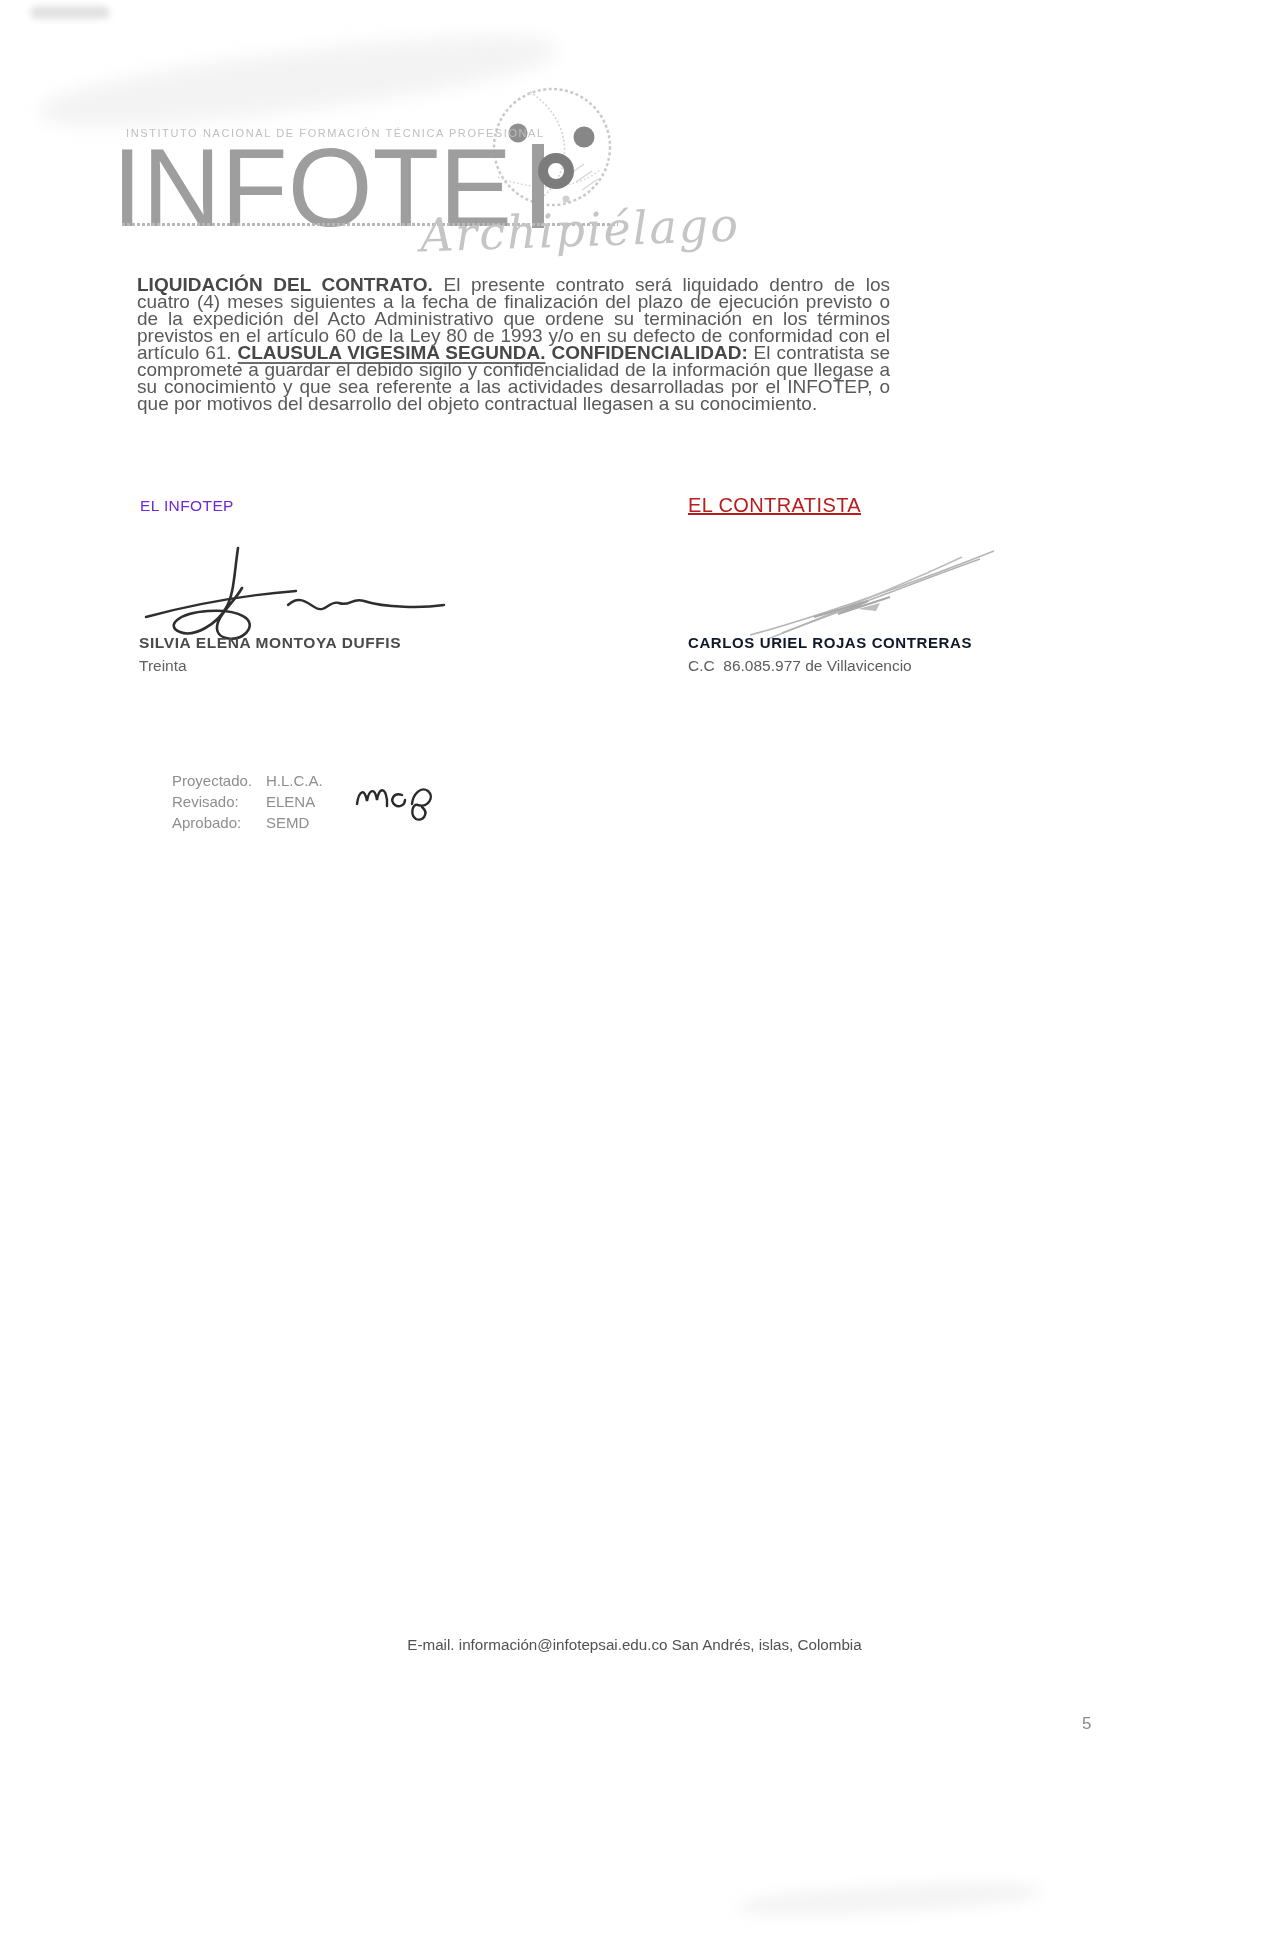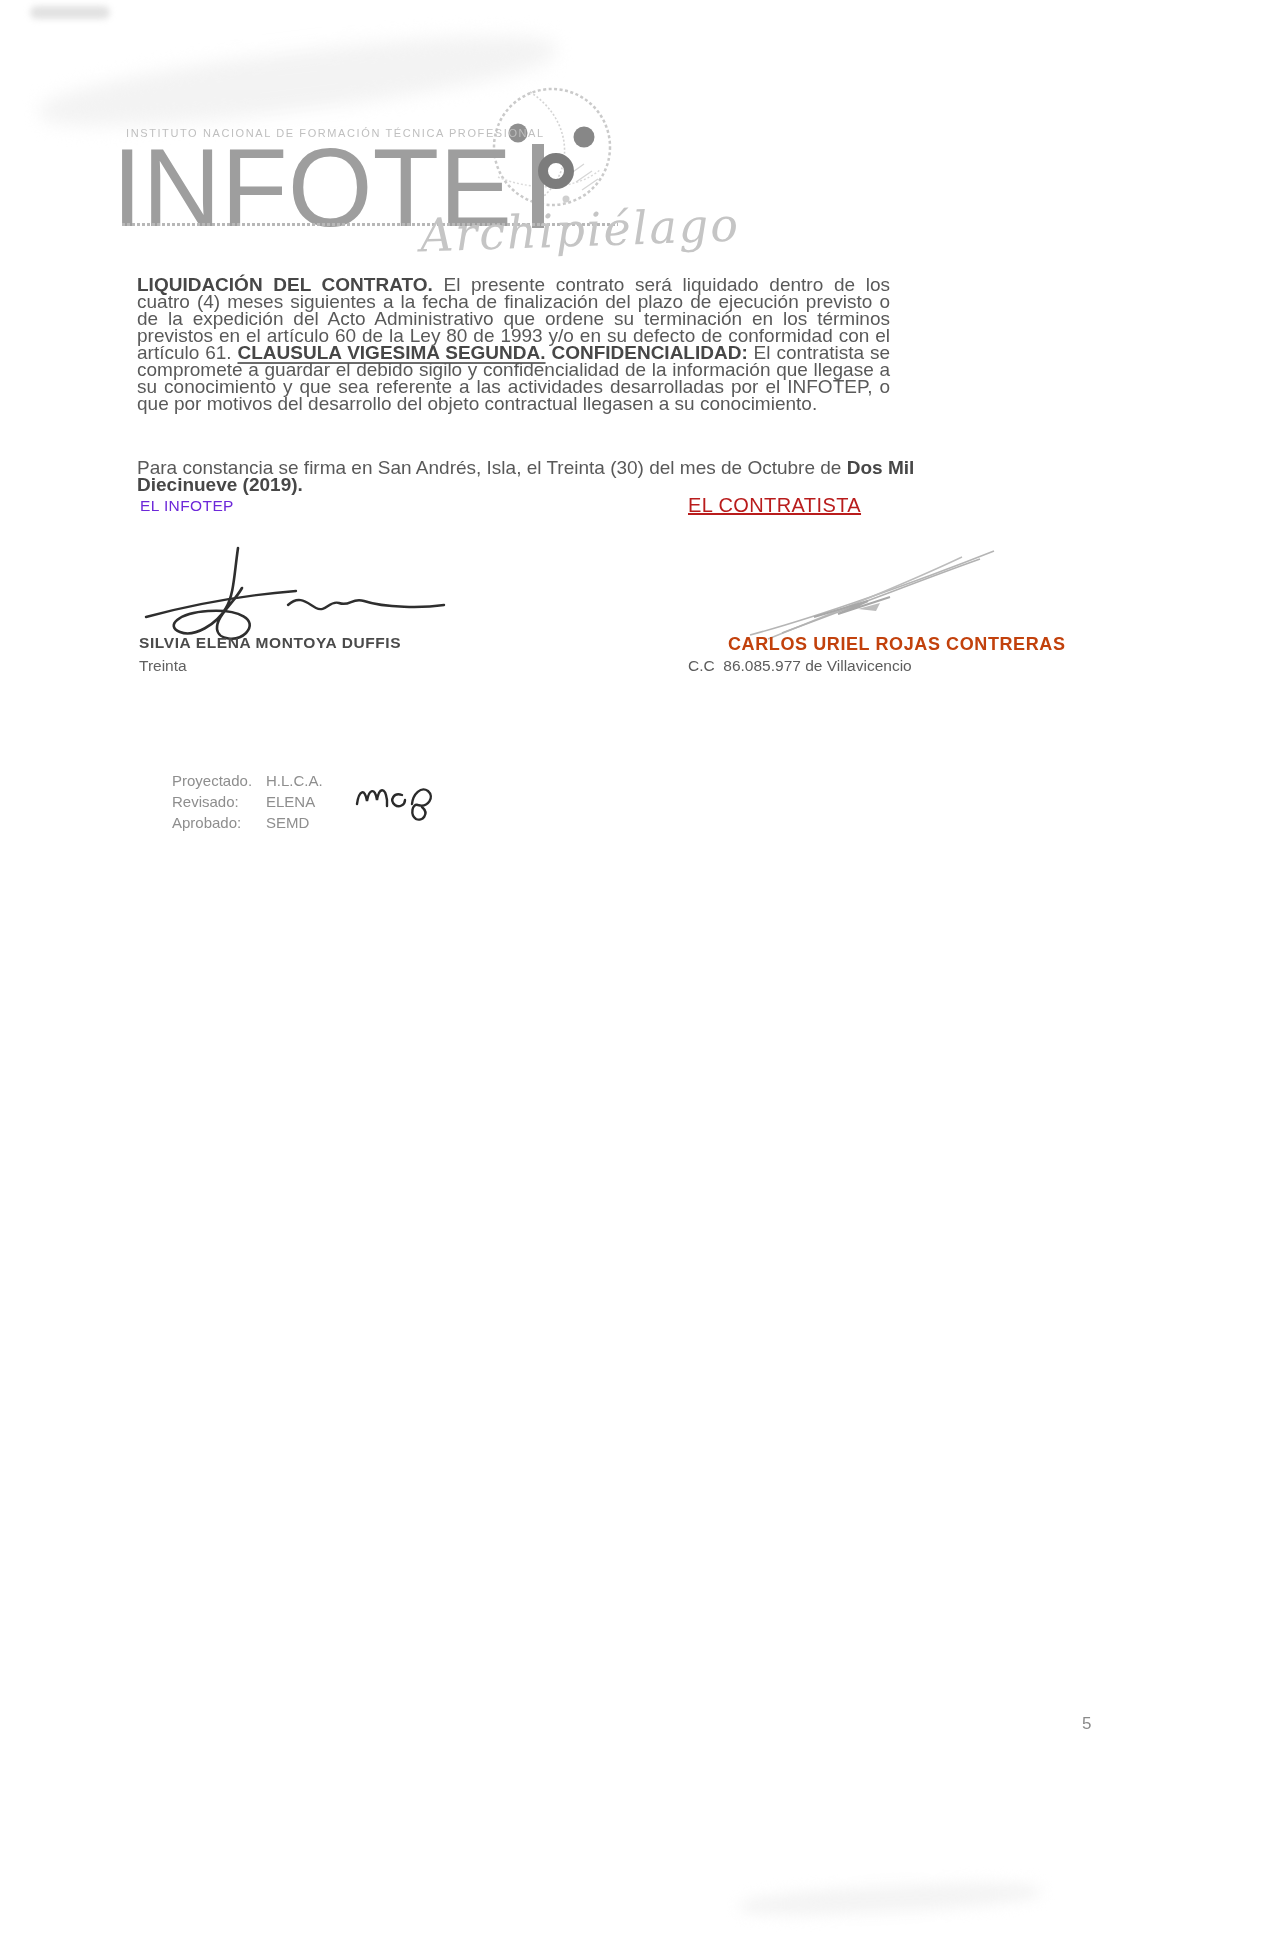--- a/index.html
+++ b/index.html
@@ -34,21 +34,21 @@
   .para-closing{position:absolute;left:137px;top:440px;width:790px;}
 
   .party-left{position:absolute;left:140px;top:497px;color:#6d28d9;font-size:15.5px;letter-spacing:.4px;}
   .party-right{position:absolute;left:688px;top:494px;color:#b91c1c;font-size:20px;letter-spacing:.4px;text-decoration:underline;}
 
   .sig-left-svg{position:absolute;left:138px;top:546px;}
   .sig-right-svg{position:absolute;left:718px;top:543px;}
 
   .name-left{position:absolute;left:139px;top:634px;font-weight:bold;color:#4a4a4a;font-size:15.5px;letter-spacing:.6px;}
   .title-left{position:absolute;left:139px;top:657px;color:#616161;font-size:15.5px;}
-  .name-right{position:absolute;left:728px;top:634px;font-weight:bold;color:#c2410c;font-size:18px;letter-spacing:.6px;}
+  .name-right{position:absolute;left:688px;top:634px;font-weight:bold;color:#0f172a;font-size:15px;letter-spacing:.6px;}
   .id-right{position:absolute;left:688px;top:657px;color:#5c5c5c;font-size:15.5px;white-space:pre;}
 
   .approval{position:absolute;left:172px;top:770px;color:#8e8e8e;font-size:15px;line-height:21px;}
   .approval .lbl{display:inline-block;width:94px;}
   .initials-svg{position:absolute;left:352px;top:772px;}
 
   .footer{position:absolute;left:0;top:1632px;width:1269px;text-align:center;color:#515151;
           font-size:15.2px;line-height:25px;}
   .footer .fb{font-weight:bold;color:#444444;}
 
@@ -78,21 +78,20 @@
     <rect x="420" y="20" width="12" height="84" fill="#9e9e9e"></rect>
     <circle cx="444" cy="47" r="13" fill="none" stroke="#7c7c7c" stroke-width="10"></circle>
   </svg>
 
   <div class="logo-caption">INSTITUTO NACIONAL DE FORMACIÓN TÉCNICA PROFESIONAL</div>
   <div class="logo-underline"></div>
   <div class="logo-script">Archipiélago</div>
 
   <p class="doc-text para-main"><span class="b">LIQUIDACIÓN DEL CONTRATO.</span><span> El presente contrato será liquidado dentro de los cuatro (4) meses siguientes a la fecha de finalización del plazo de ejecución previsto o de la expedición del Acto Administrativo que ordene su terminación en los términos previstos en el artículo 60 de la Ley 80 de 1993 y/o en su defecto de conformidad con el artículo 61. </span><span class="bu">CLAUSULA VIGESIMA SEGUNDA.</span><span class="b"> CONFIDENCIALIDAD:</span><span> El contratista se compromete a guardar el debido sigilo y confidencialidad de la información que llegase a su conocimiento y que sea referente a las actividades desarrolladas por el INFOTEP, o que por motivos del desarrollo del objeto contractual llegasen a su conocimiento.</span></p>
 
-  <p class="doc-text para-closing"><span>Para constancia se firma en San Andrés, Isla, el Treinta (30) del mes de Octubre de </span><span class="b">Dos Mil Diecinueve (2019).</span></p>
 
   <div class="party-left">EL INFOTEP</div>
   <div class="party-right">EL CONTRATISTA</div>
 
   <svg class="sig-left-svg" width="320" height="105" viewBox="0 0 320 105">
     <path d="M 100,2 C 96,30 96,48 88,62 C 79,78 56,92 42,86 C 27,80 40,67 70,65
              C 102,63 120,74 108,87 C 99,96 80,94 79,83 C 78,70 95,58 104,42" fill="none" stroke="#2e2e2e" stroke-width="2.6" stroke-linecap="round"></path>
     <path d="M 8,71 C 45,61 95,50 158,45" fill="none" stroke="#2e2e2e" stroke-width="2.4" stroke-linecap="round"></path>
     <path d="M 150,59 C 162,48 170,58 178,62 C 188,67 191,54 201,57
              C 212,61 214,51 226,55 C 247,62 285,62 306,59" fill="none" stroke="#2e2e2e" stroke-width="2.4" stroke-linecap="round"></path>
@@ -118,17 +117,18 @@
   </div>
 
   <svg class="initials-svg" width="90" height="55" viewBox="0 0 90 55">
     <path d="M 5,32 C 7,18 13,16 15,29 C 17,17 23,15 25,28 C 27,16 33,14 35,28 L 35,34" fill="none" stroke="#2a2a2a" stroke-width="2.4" stroke-linecap="round"></path>
     <path d="M 50,23 C 42,20 37,28 43,33 C 47,36 53,33 53,28" fill="none" stroke="#2a2a2a" stroke-width="2.4" stroke-linecap="round"></path>
     <path d="M 60,32 C 61,22 69,14 76,19 C 83,25 76,36 66,33 C 60,31 58,43 64,47
              C 70,50 78,42 70,35" fill="none" stroke="#2a2a2a" stroke-width="2.4" stroke-linecap="round"></path>
   </svg>
 
   <div class="footer">
+    <div><span>E-mail. información@infotepsai.edu.co San Andrés, islas, Colombia</span></div>
   </div>
 
   <div class="page-number">5</div>
 
 </div>
 
 </body></html>

